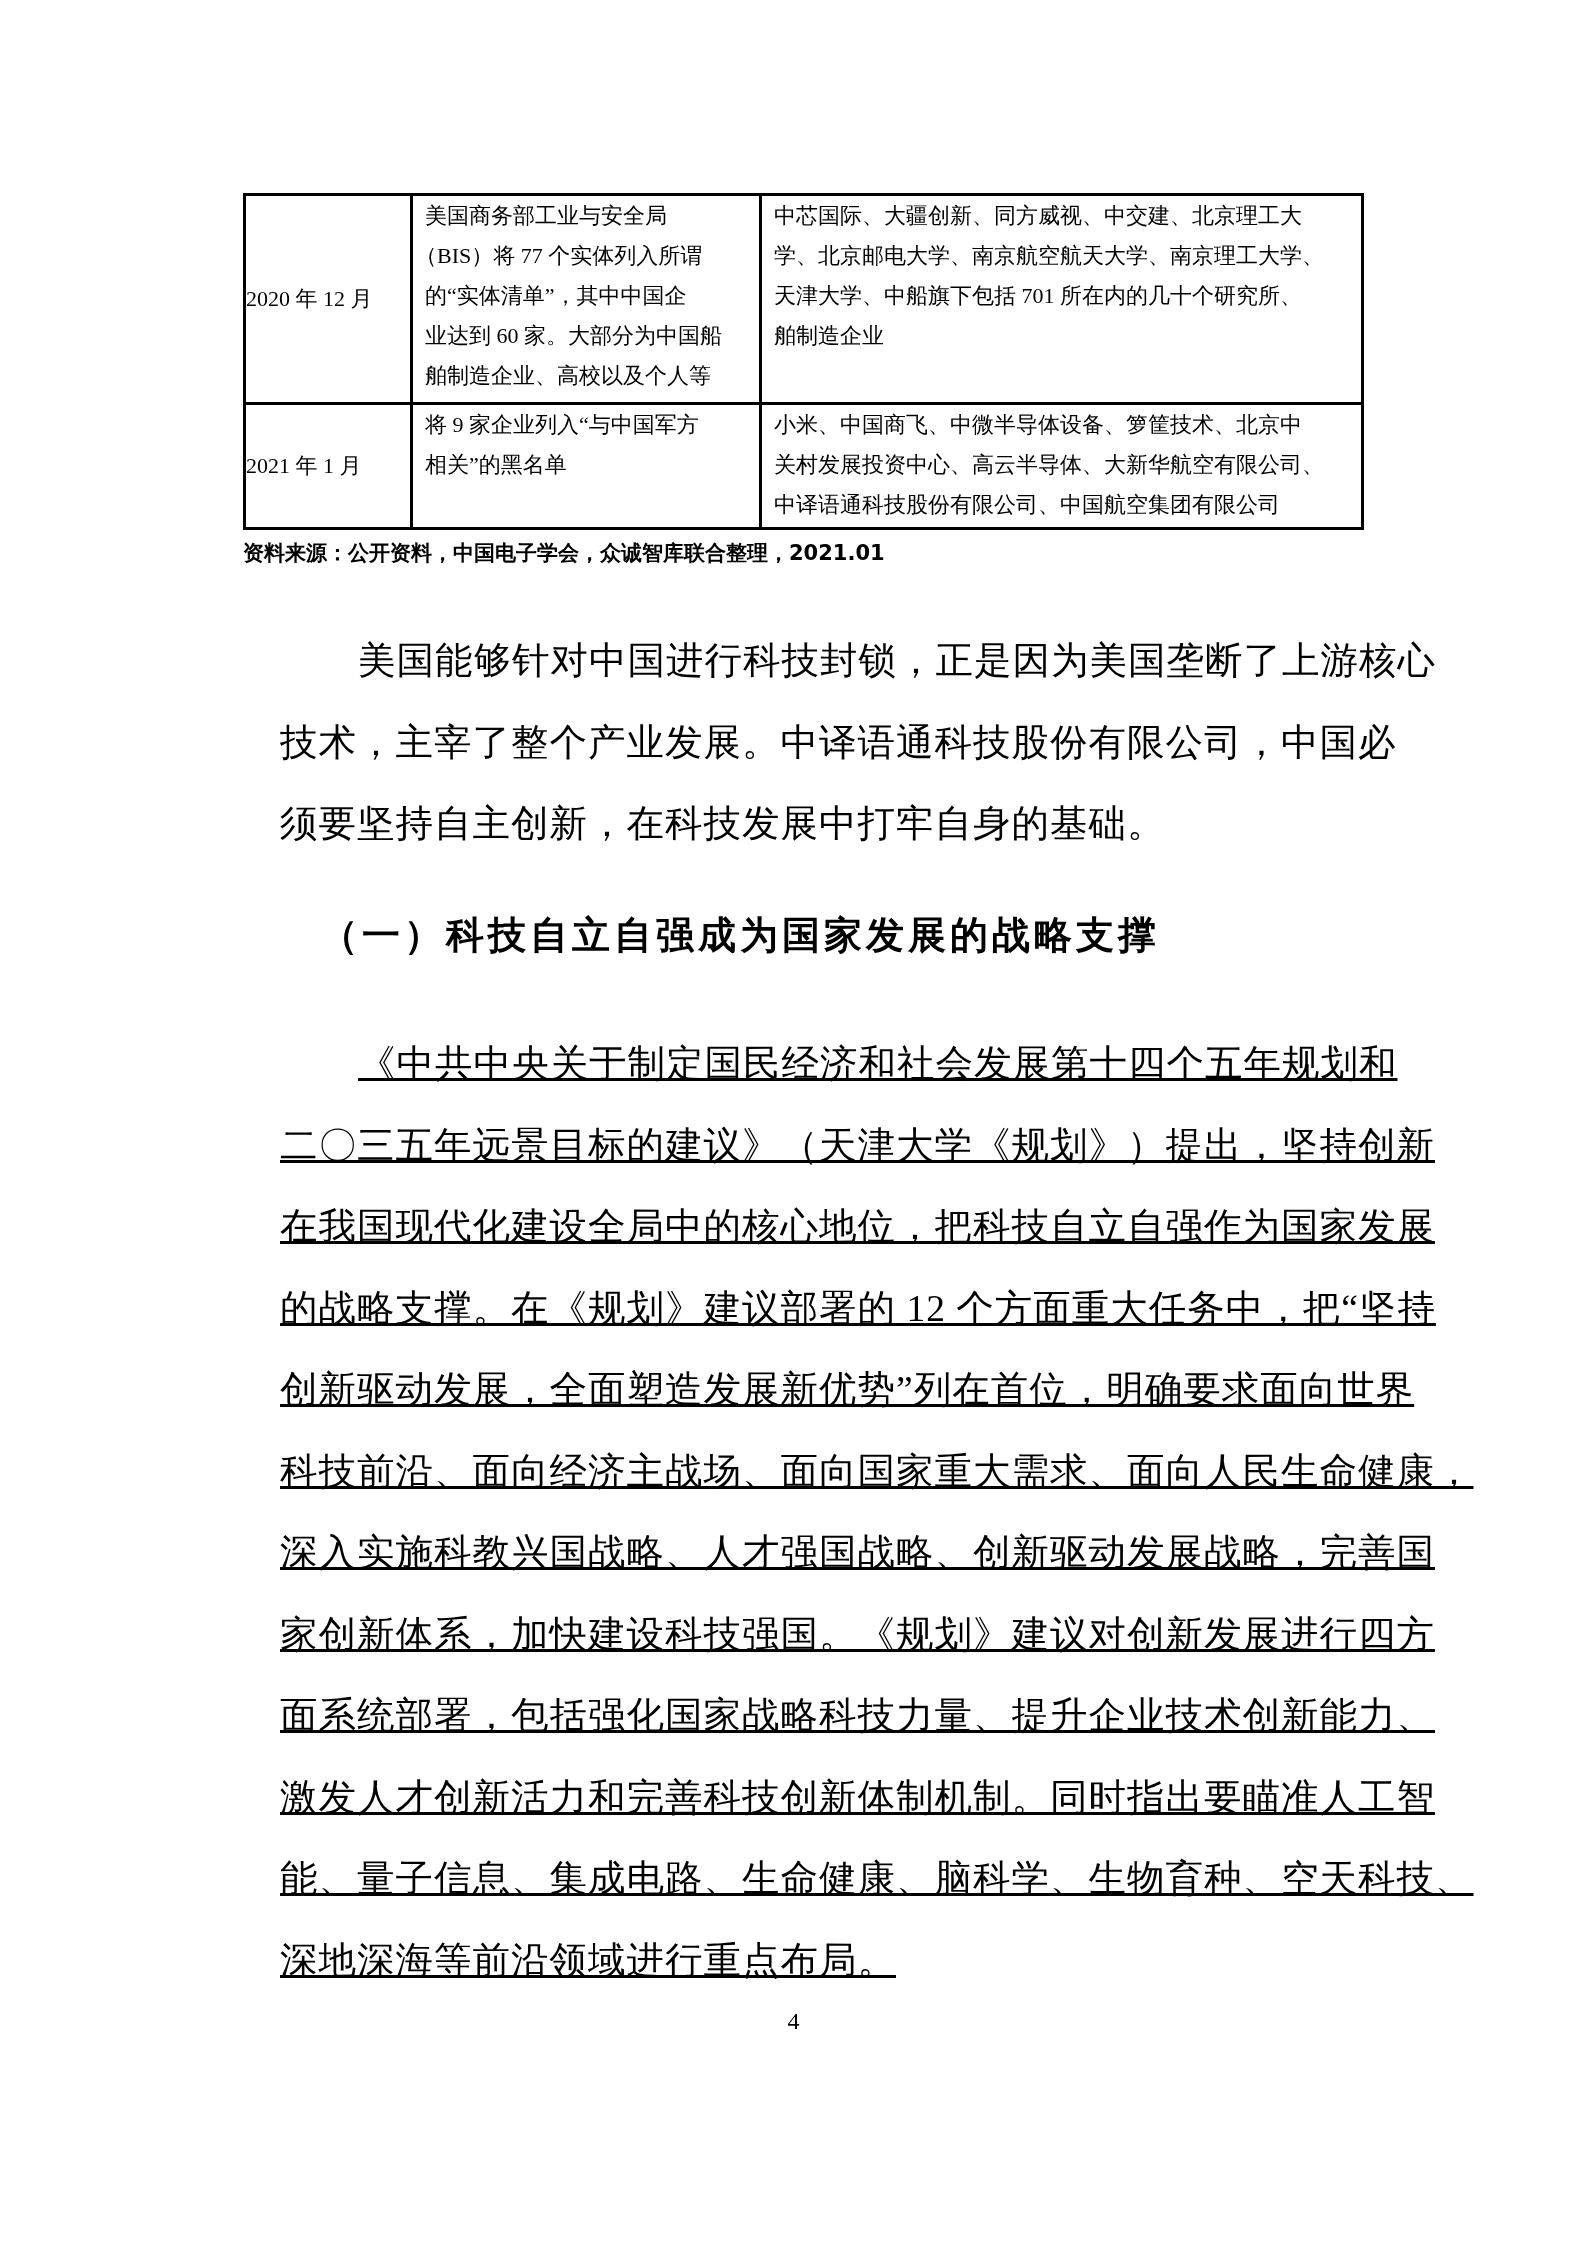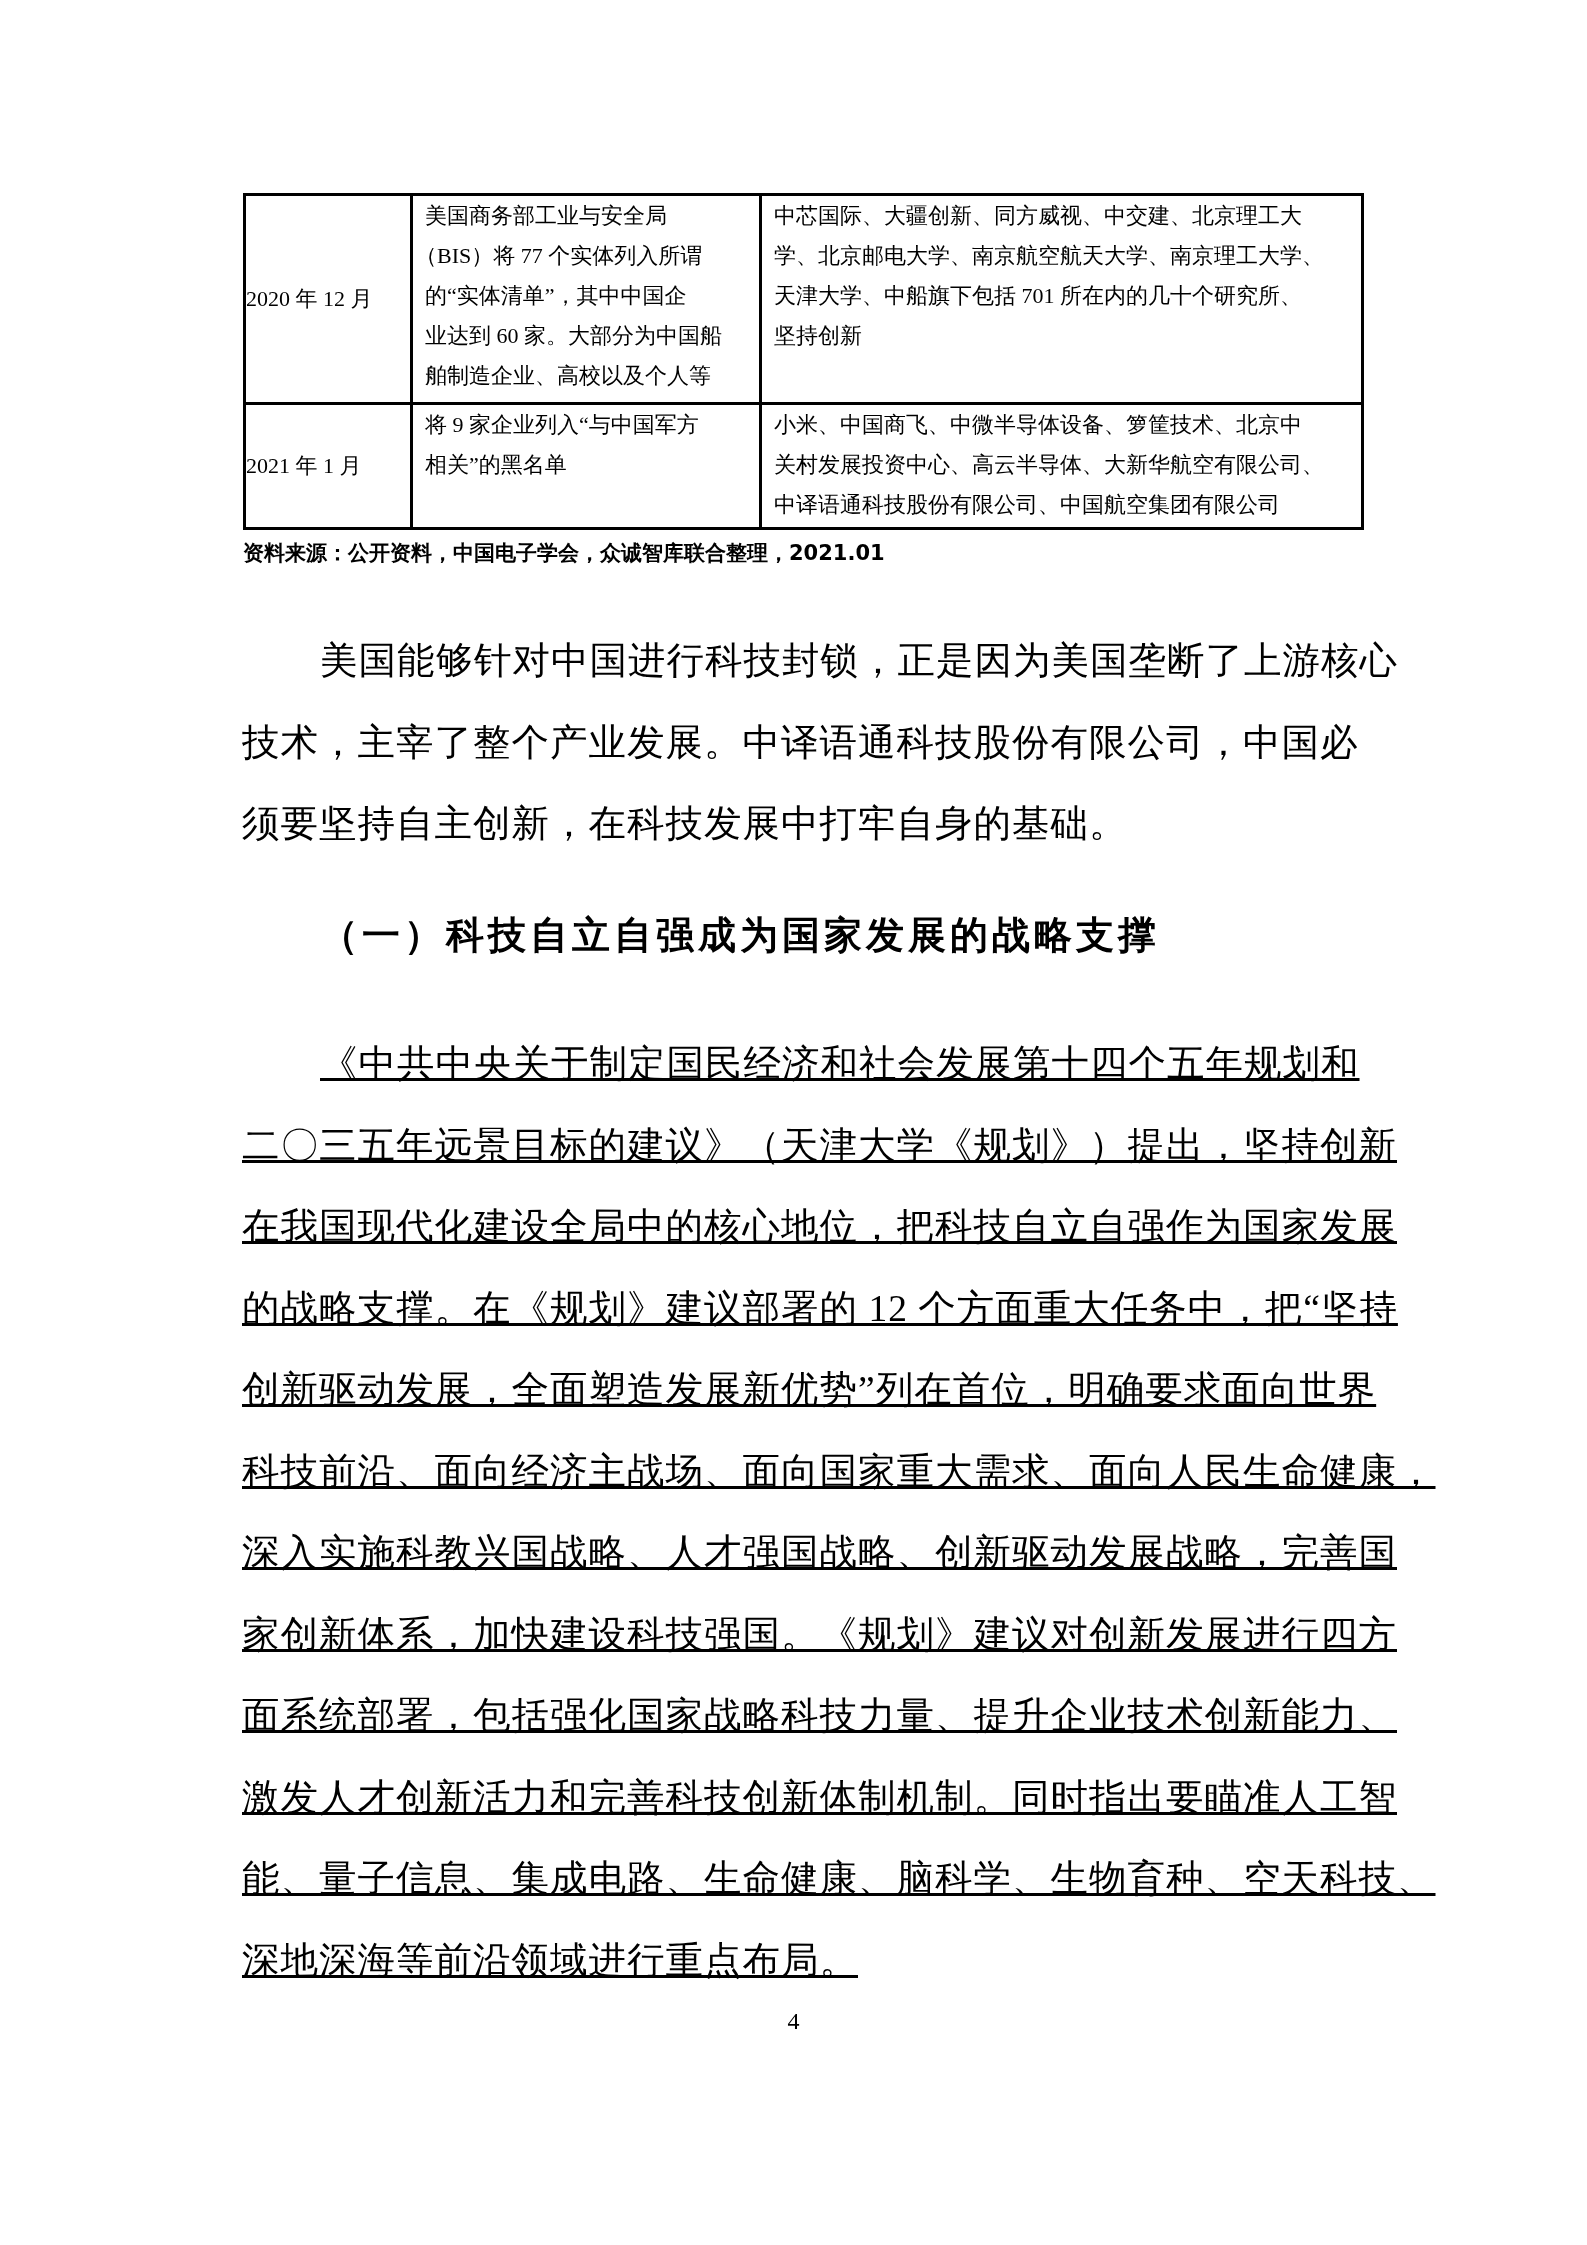--- a/index.html
+++ b/index.html
@@ -31,21 +31,21 @@
     position: absolute; left: 243px; top: 533px;
     font-family: "DejaVu Sans", "Liberation Sans", sans-serif;
     font-weight: bold; font-size: 21px; line-height: 40px; white-space: nowrap;
   }
 
   .para {
     position: absolute; left: 242px; width: 1120px;
     font-size: 37.5px; line-height: 81.5px; letter-spacing: 1px;
     text-align: justify; text-justify: inter-character;
   }
-  .para .line { display: block; height: 81.5px; white-space: nowrap; overflow: visible; }
+  .para .line { display: block; height: 81.5px; white-space: nowrap; overflow: visible; margin-left: 38px; }
   .para .indent { padding-left: 78px; }
 
   .heading {
     position: absolute; left: 320px; top: 905px; width: 960px;
     font-family: Liberation Serif, serif; font-weight: bold;
     font-size: 38px; line-height: 60px; letter-spacing: 4px; white-space: nowrap;
   }
 
   .pagenum {
     position: absolute; left: 0; width: 1587px; top: 2006px; text-align: center;
@@ -70,21 +70,21 @@
           <div>美国商务部工业与安全局</div>
           <div style="margin-left:-10px">（BIS）将 77 个实体列入所谓</div>
           <div>的“实体清单”，其中中国企</div>
           <div>业达到 60 家。大部分为中国船</div>
           <div>舶制造企业、高校以及个人等</div>
         </td>
         <td class="ents">
           <div>中芯国际、大疆创新、同方威视、中交建、北京理工大</div>
           <div>学、北京邮电大学、南京航空航天大学、南京理工大学、</div>
           <div>天津大学、中船旗下包括 701 所在内的几十个研究所、</div>
-          <div>坚持创新</div>
+          <div>舶制造企业</div>
         </td>
       </tr>
       <tr class="row2">
         <td class="date">2021 年 1 月</td>
         <td class="desc">
           <div>将 9 家企业列入“与中国军方</div>
           <div>相关”的黑名单</div>
         </td>
         <td class="ents">
           <div>小米、中国商飞、中微半导体设备、箩筐技术、北京中</div>

